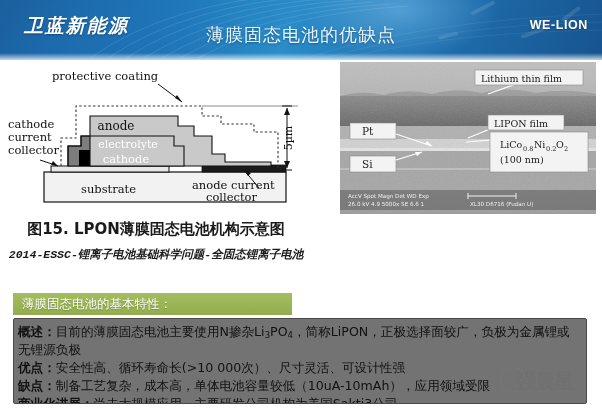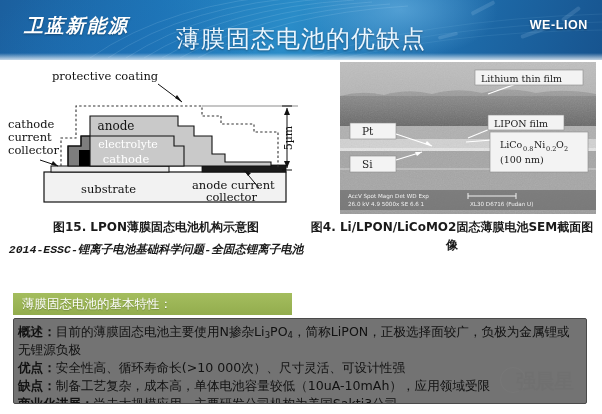--- a/index.html
+++ b/index.html
@@ -46,21 +46,21 @@
     font-style: italic;
     letter-spacing: 2px;
     text-shadow: 0 1px 2px rgba(0,0,0,.35);
     white-space: nowrap;
   }
   .slide-title {
     position: absolute;
     left: 0; right: 0; top: 23px;
     text-align: center;
     color: #eaf6ff;
-    font-size: 24px;
+    font-size: 18px;
     letter-spacing: 1px;
     text-shadow: 0 1px 2px rgba(0,0,0,.35);
     font-family: "DejaVu Sans", "Liberation Sans", sans-serif;
   }
   .brand-en {
     position: absolute;
     right: 14px; top: 18px;
     color: #ffffff;
     font-size: 12.5px;
     font-weight: bold;
@@ -89,21 +89,21 @@
     width: 296px;
     text-align: center;
   }
   .cap-col-right {
     position: absolute;
     left: 306px; top: 218px;
     width: 292px;
     text-align: center;
   }
   .cap-main {
-    font-size: 12px;
+    font-size: 15px;
     font-weight: bold;
     color: #1a1a1a;
     line-height: 1.5;
     font-family: "DejaVu Sans", "Liberation Sans", sans-serif;
   }
   .cap-sub {
     margin-top: 6px;
     font-size: 11.5px;
     font-weight: bold;
     font-style: italic;
@@ -348,21 +348,20 @@
     <text x="130" y="144" font-family="DejaVu Sans, Liberation Sans, sans-serif" font-size="5.6" fill="#f0f0f0">XL30  D6716  (Fudan U)</text>
   </svg>
 </div>
 
 <div class="cap-col-left">
   <div class="cap-main">图15. LPON薄膜固态电池机构示意图</div>
   <div class="cap-sub">2014-ESSC-锂离子电池基础科学问题-全固态锂离子电池</div>
 </div>
 
 <div class="cap-col-right">
-  <div class="cap-main">图4. Li/LPON/LiCoMO2固态薄膜电池SEM截面图像</div>
 </div>
 
 <div class="green-bar">
   <span class="green-bar-label">薄膜固态电池的基本特性：</span>
 </div>
 
 <div class="info-box">
   <div class="info-row">
     <b>概述</b><b>：</b><span>目前的薄膜固态电池主要使用N掺杂Li</span><sub>3</sub><span>PO</span><sub>4</sub><span>，简称LiPON，正极选择面较广，负极为金属锂或无锂源负极</span>
   </div>

